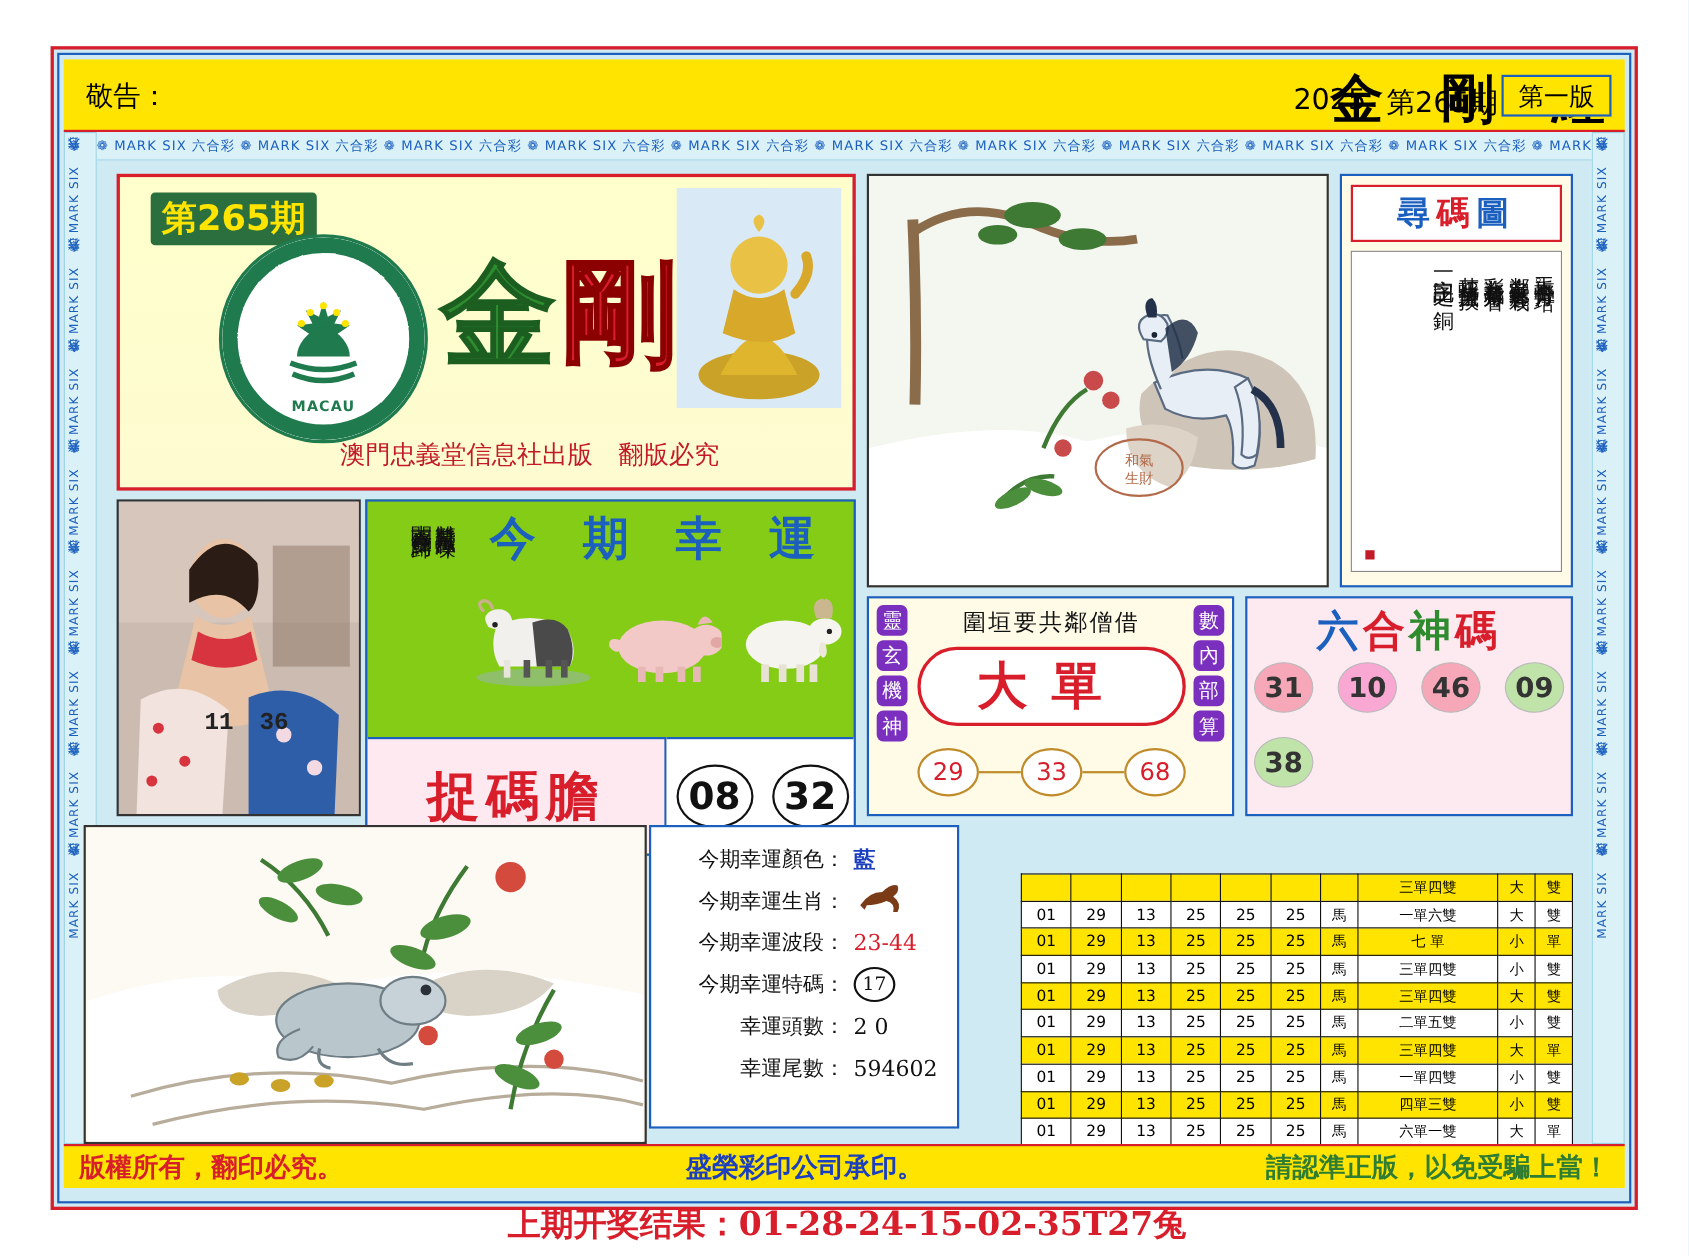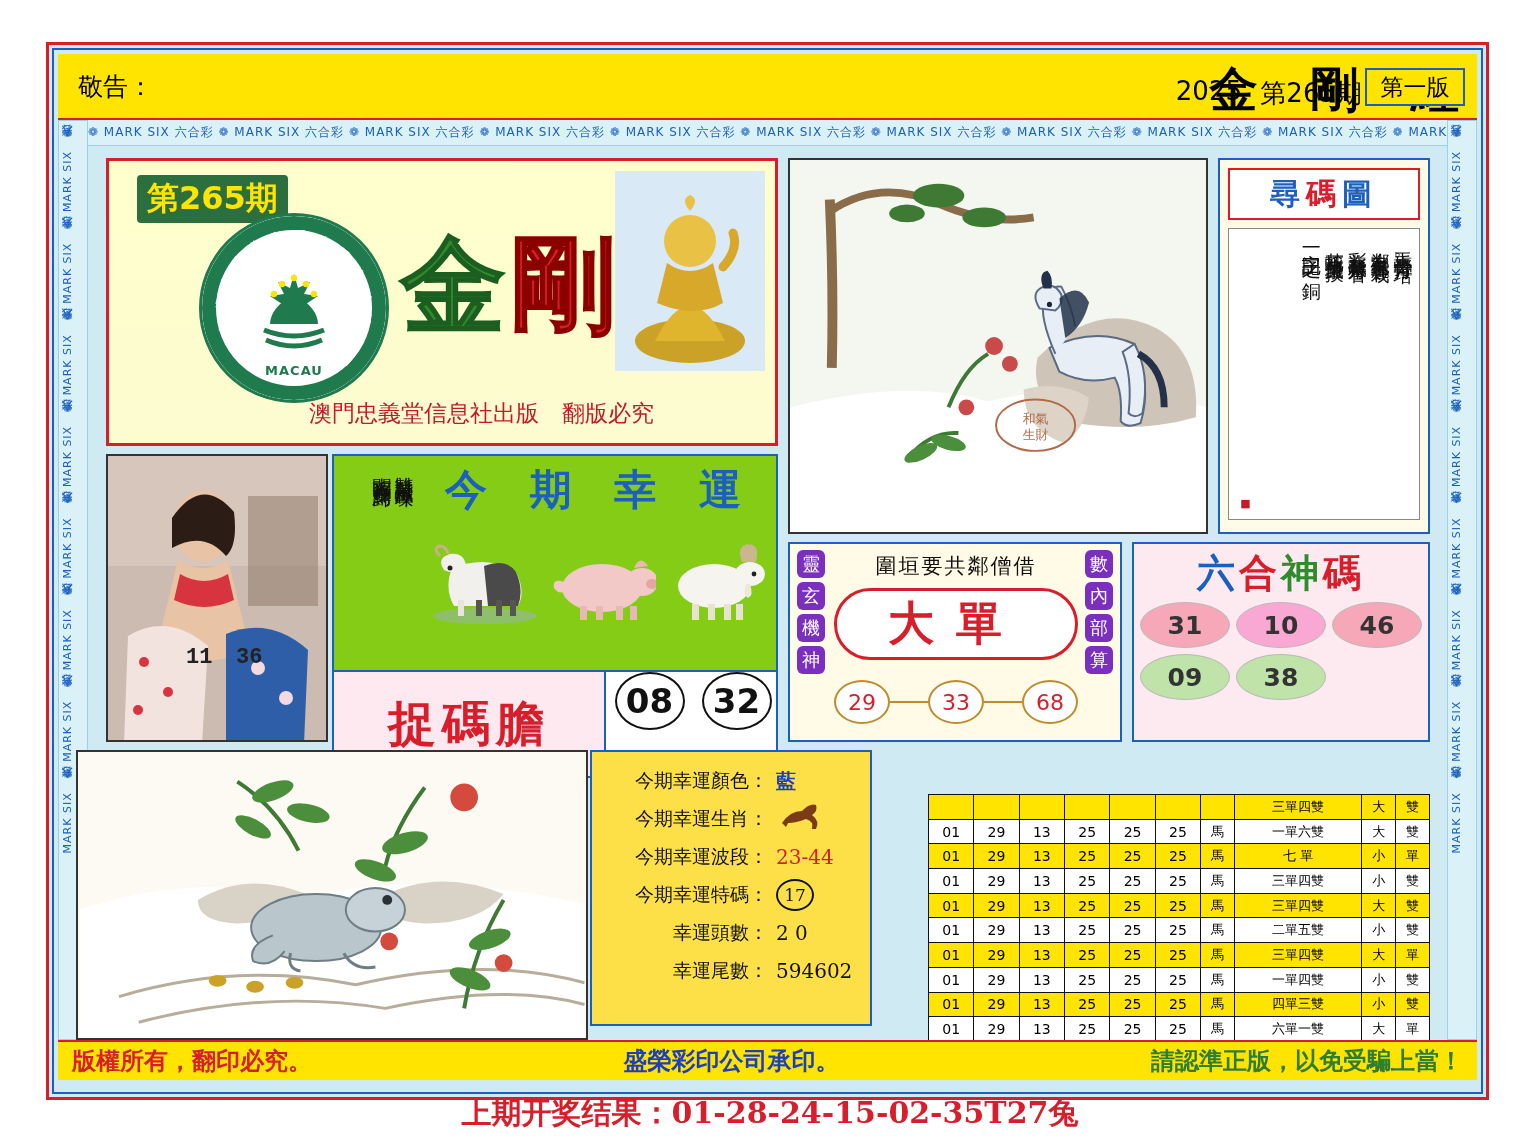--- a/index.html
+++ b/index.html
@@ -150,21 +150,21 @@
     width:272px;height:100%;background:#ffe9f0;border-top:2px solid #1b5fbf;
     border-right:2px solid #1b5fbf;box-sizing:border-box;
     display:flex;align-items:center;justify-content:center;
   }
   .zhuomadan .left span{
     font-size:48px;font-weight:bold;color:#d81e2b;letter-spacing:6px;
     font-family:"DejaVu Serif","Liberation Serif",serif;
   }
   .zhuomadan .right{
     width:174px;height:100%;background:#ffffff;border-top:2px solid #1b5fbf;
-    box-sizing:border-box;display:flex;align-items:flex-start;justify-content:space-around;
+    box-sizing:border-box;display:flex;align-items:center;justify-content:space-around;
   }
   .ball-oval{
     width:66px;height:54px;border:2px solid #111;border-radius:50%;
     display:flex;align-items:center;justify-content:center;
     font-size:34px;font-weight:bold;color:#111;background:#fff;
   }
   
   .horse-pic{
     position:absolute;left:700px;top:12px;width:420px;height:376px;
     border:2px solid #333;background:#eef5e8;box-sizing:border-box;overflow:hidden;
@@ -241,35 +241,35 @@
   }
   .shenma-title{
     width:100%;height:46px;display:flex;align-items:center;justify-content:center;
     font-size:38px;font-weight:bold;letter-spacing:4px;
     font-family:"DejaVu Serif","Liberation Serif",serif;
   }
   .shenma-title .a{color:#1b5fbf;}
   .shenma-title .b{color:#d81e2b;}
   .shenma-title .c{color:#2e8b2e;}
   .shenma-grid{
-    margin-top:6px;display:grid;grid-template-columns:repeat(3,1fr);gap:6px;
+    margin-top:6px;display:grid;grid-template-columns:repeat(4,1fr);gap:22px;
   }
   .sball{
     height:44px;border-radius:50%;display:flex;align-items:center;justify-content:center;
     font-size:25px;font-weight:bold;color:#333;border:1px solid #b9b9b9;
   }
   
   .frog-pic{
     position:absolute;left:-12px;top:604px;width:512px;height:290px;
     border:2px solid #333;background:#fdf8ec;box-sizing:border-box;overflow:hidden;
   }
   
   .luckyinfo{
     position:absolute;left:502px;top:604px;width:282px;height:276px;
-    background:#fde047;border:2px solid #1b5fbf;box-sizing:border-box;padding:10px 8px;
+    background:#ffffff;border:2px solid #1b5fbf;box-sizing:border-box;padding:10px 8px;
   }
   .luckyinfo .row{
     display:flex;align-items:center;justify-content:flex-start;
     font-size:19px;color:#111;height:38px;
     font-family:"DejaVu Serif","Liberation Serif",serif;
   }
   .luckyinfo .row .lab{width:168px;text-align:right;}
   .luckyinfo .row .val{margin-left:8px;font-size:20px;}
   .luckyinfo .val.blue{color:#1b3fbf;font-weight:bold;}
   .luckyinfo .val.red{color:#d81e2b;}

